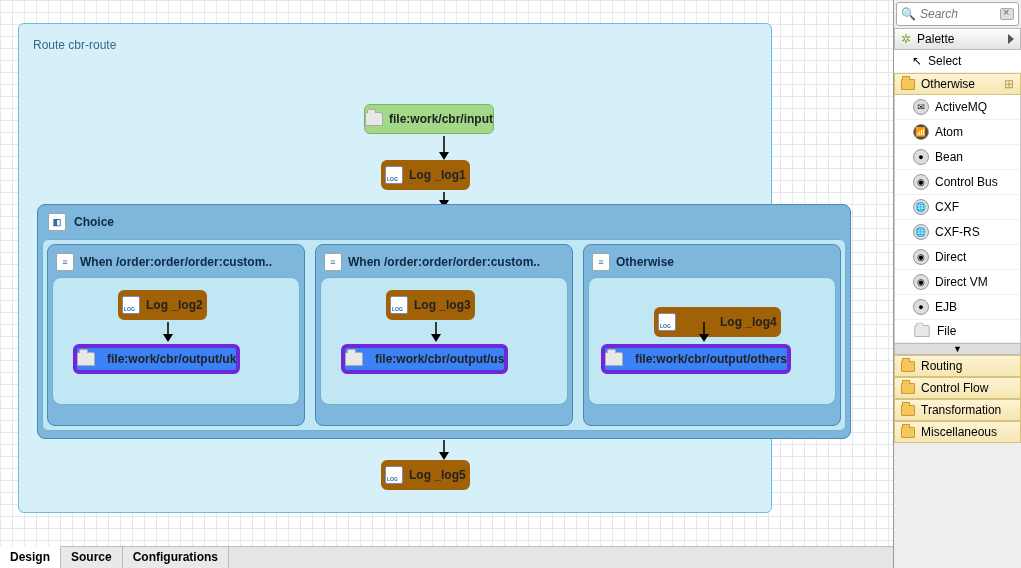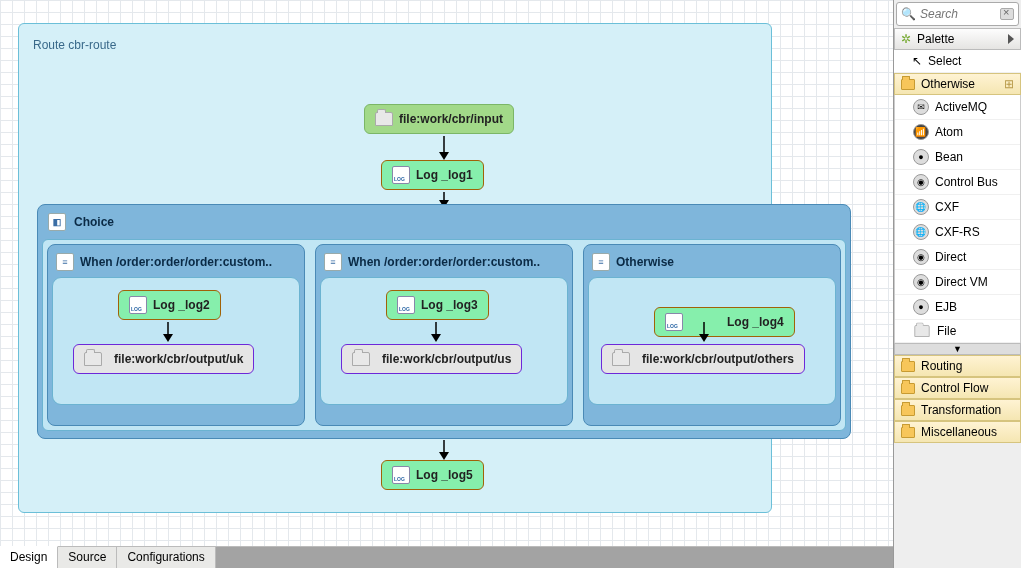--- a/index.html
+++ b/index.html
@@ -21,26 +21,26 @@
   width: 754px; height: 490px;
   background: #d5f0f8;
   border: 1px solid #6bbfd8;
   border-radius: 6px;
   padding: 14px;
 }
 .route-title { color: #39698a; font-size: 12px; }
 .node {
   position: absolute;
   display: flex; align-items: center;
-  border-radius: 6px; padding: 4px 10px;
+  border-radius: 6px; padding: 4px 0;
   height: 30px; white-space: nowrap; gap: 6px;
 }
 .node-file { background: #a2d989; border:1px solid #7bb667; }
-.node-log  { background: #86efac; border:1px solid #a16207; }
-.node-out  { background: #e5e5e5; border:1px solid #6d28d9;gap:12px; }
+.node-log  { background: #a16207; border:4px solid #a16207; }
+.node-out  { background: #3b82f6; border:4px solid #6d28d9;gap:12px; }
 .node-label { font-weight: bold; color: #222; }
 .icon-sq { width:18px; height:18px; display:inline-flex; align-items:center; justify-content:center; background:#fff; border:1px solid #9aa; border-radius:2px; font-size:9px; color:#3b6ea5; font-weight:bold; }
 .icon-folder { width:18px; height:14px; background:#e8e8e8; border:1px solid #aaa; border-radius:2px 2px 0 0; position:relative; }
 .icon-folder::before { content:""; position:absolute; top:-4px; left:1px; width:7px; height:3px; background:#e8e8e8; border:1px solid #aaa; border-bottom:none; border-radius:2px 2px 0 0; }
 .icon-log { width:18px; height:18px; background:#fff; border:1px solid #88a; border-radius:2px; position:relative; }
 .icon-log::after { content:"LOG"; position:absolute; bottom:1px; left:1px; font-size:5px; color:#2a66a5; font-weight:bold; }
 .choice-box {
   position: absolute;
   left: 18px; top: 180px;
   width: 814px; height: 235px;
@@ -63,21 +63,21 @@
   background:#7fb6db; border:1px solid #4a8ab6; border-radius:8px; flex:1; padding:4px; position:relative;
 }
 .branch-header { display:flex; align-items:center; gap:6px; padding:4px 4px 6px 4px; }
 .branch-header-label { font-weight:bold; color:#0a2a45; white-space:nowrap; overflow:hidden; }
 .branch-inner {
   background:#c1e6f4; border:1px solid #6bb3d1; border-radius:9px; height:128px; position:relative;
 }
 .arrow { position:absolute; pointer-events:none; }
 .arrow svg { overflow:visible; }
 .bottom-tabs {
-  height: 22px; border-top:1px solid #bbb; background:#a3a3a3; display:flex;
+  height: 22px; border-top:1px solid #bbb; background:#e5e5e5; display:flex;font-weight:bold;
 }
 .tab { padding:3px 10px; border-right:1px solid #bbb; background:#e9e9e7; cursor:pointer; }
 .tab.active { background:#fff; border-top:1px solid #fff; margin-top:-1px; }
 
 
 .palette-panel { width:128px; background:#eee; border-left:1px solid #999; display:flex; flex-direction:column; }
 .search-bar { height:24px; border:1px solid #aaa; margin:2px; border-radius:3px; background:#fff; display:flex; align-items:center; padding:0 4px; gap:4px; }
 .search-bar input { border:none; outline:none; flex:1; width: 50px; font-style:italic; color:#b91c1c; }
 .palette-header, .group-header {
   background: linear-gradient(#fdfdfd,#e5e4e2);

